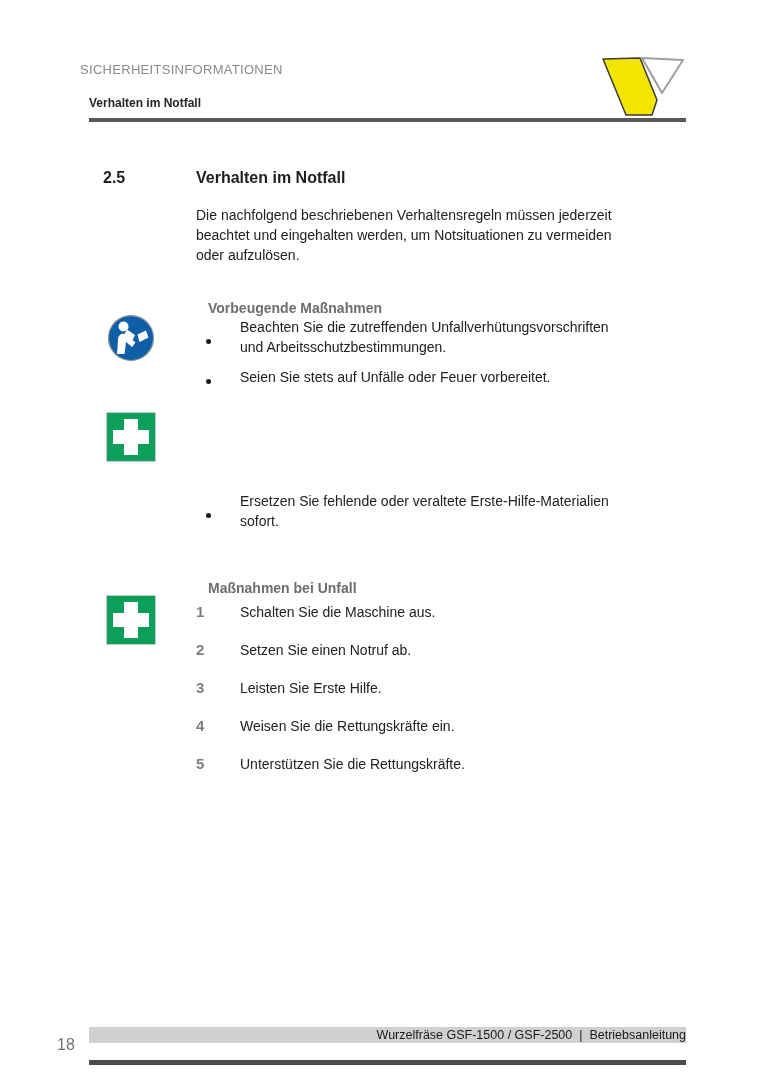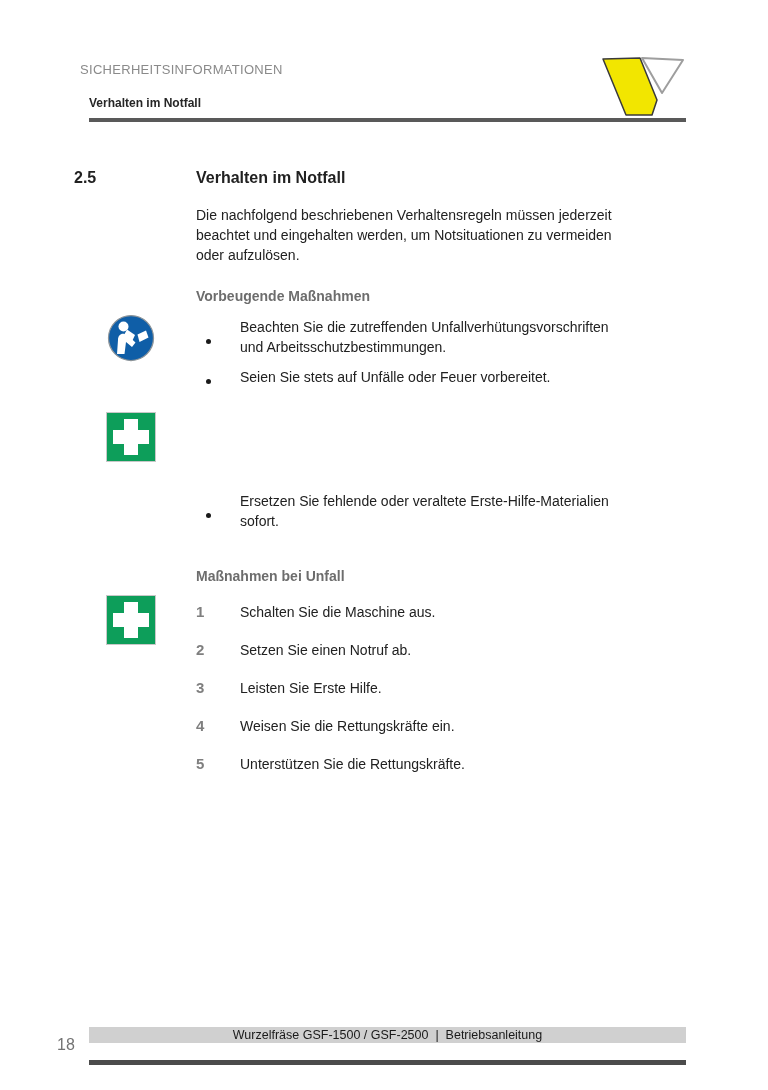--- a/index.html
+++ b/index.html
@@ -7,45 +7,45 @@
     position:relative; width:768px; height:1090px; margin:0 auto;
     background:#ffffff; overflow:hidden;
     font-family:"Liberation Sans", sans-serif; color:#212121;
   }
   
   .chapter   { position:absolute; left:80px; top:62px; font-size:13px; color:#8a8a8a; letter-spacing:.3px; }
   .subtitle  { position:absolute; left:89px; top:96px; font-size:12px; font-weight:bold; color:#262626; }
   .logo      { position:absolute; left:599px; top:54px; width:88px; height:62px; }
   .hrule     { position:absolute; left:89px; top:118px; width:597px; height:4px; background:#595959; }
   
-  .sec-num   { position:absolute; left:74px;  top:168px; font-size:16px; font-weight:bold; line-height:20px; }
+  .sec-num   { position:absolute; left:103px;  top:168px; font-size:16px; font-weight:bold; line-height:20px; }
   .sec-title { position:absolute; left:196px; top:168px; font-size:16px; font-weight:bold; line-height:20px; margin:0; }
   .intro     { position:absolute; left:196px; top:205px; width:500px; font-size:14px; line-height:20px; white-space:pre-line; margin:0; }
-  .subhead   { position:absolute; left:196px; font-size:14px; font-weight:bold; color:#6d6d6d; line-height:16px; margin:0; }
+  .subhead   { position:absolute; left:196px; font-size:14px; font-weight:bold; color:#6d6d6d; line-height:16px; margin:12px; }
   .subhead.preventive { top:288px; }
   .subhead.accident   { top:568px; }
   
   .sign { position:absolute; }
   .sign.blue   { left:107px; top:314px; width:48px; height:48px; }
   .sign.green1 { left:106px; top:412px; width:50px; height:50px; }
   .sign.green2 { left:106px; top:595px; width:50px; height:50px; }
   
   .li { position:absolute; left:196px; width:484px; display:flex; align-items:center; font-size:14px; line-height:20px; }
   .li .marker { flex:0 0 44px; }
   .li .li-text { flex:1 1 auto; white-space:pre-line; }
   .bullet .marker::before {
     content:""; display:block; width:5px; height:5px; border-radius:50%;
     background:#1a1a1a; margin-left:10px; margin-top:8px;
   }
   .step .marker { font-size:15px; font-weight:bold; color:#7f7f7f; line-height:20px; }
   
   .pagenum    { position:absolute; left:57px; top:1036px; font-size:16px; color:#737373; }
   .footer-bar {
     position:absolute; left:89px; top:1027px; width:597px; height:16px;
-    background:#d0d0d0; display:flex; align-items:center; justify-content:center;
+    background:#d0d0d0; display:flex; align-items:center; justify-content:flex-end;
     font-size:12.5px; color:#1a1a1a;
   }
   .footer-line { position:absolute; left:89px; top:1060px; width:597px; height:5px; background:#4b4b4b; }
 </style>
 </head>
 <body>
 
 <div class="page">
 
   <div class="chapter">SICHERHEITSINFORMATIONEN</div>

